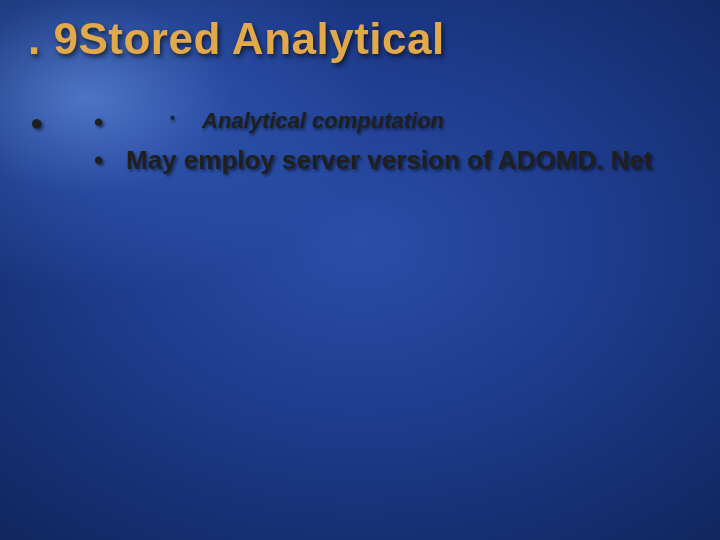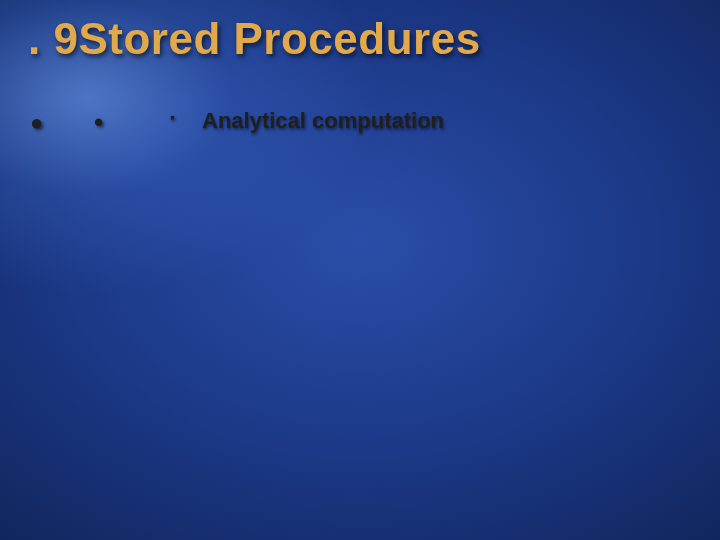--- a/index.html
+++ b/index.html
@@ -85,20 +85,21 @@
     content: "•";
     position: absolute;
     left: 4px;
     top: 0px;
     font-size: 26px;
   }
   ul.level3 {
     list-style: none;
     margin: 6px 0 8px 0;
     padding: 0 0 0 42px;
+    font-style: italic;
   }
   ul.level3 > li {
     position: relative;
     padding-left: 34px;
     font-size: 22px;
     font-weight: 700;
     line-height: 1.35;
     margin-bottom: 2px;
     text-shadow: 1px 2px 3px rgba(0,0,0,0.5);
   }
@@ -107,30 +108,33 @@
     position: absolute;
     left: 2px;
     top: 2px;
     font-size: 14px;
   }
 </style>
 </head>
 <body>
 
 <div class="slide">
-  <div class="title">. 9Stored Procedures</div>
+  <div class="title">. 9Stored Analytical</div>
 
   <div class="body">
     <ul class="level1">
       <li>
         <ul class="level2">
           <li>
             <ul class="level3">
               <li>
                 <span>Analytical computation</span>
               </li>
             </ul>
           </li>
+          <li>
+            <span>May employ server version of ADOMD. Net</span>
+          </li>
         </ul>
       </li>
     </ul>
   </div>
 </div>
 
 </body></html>

